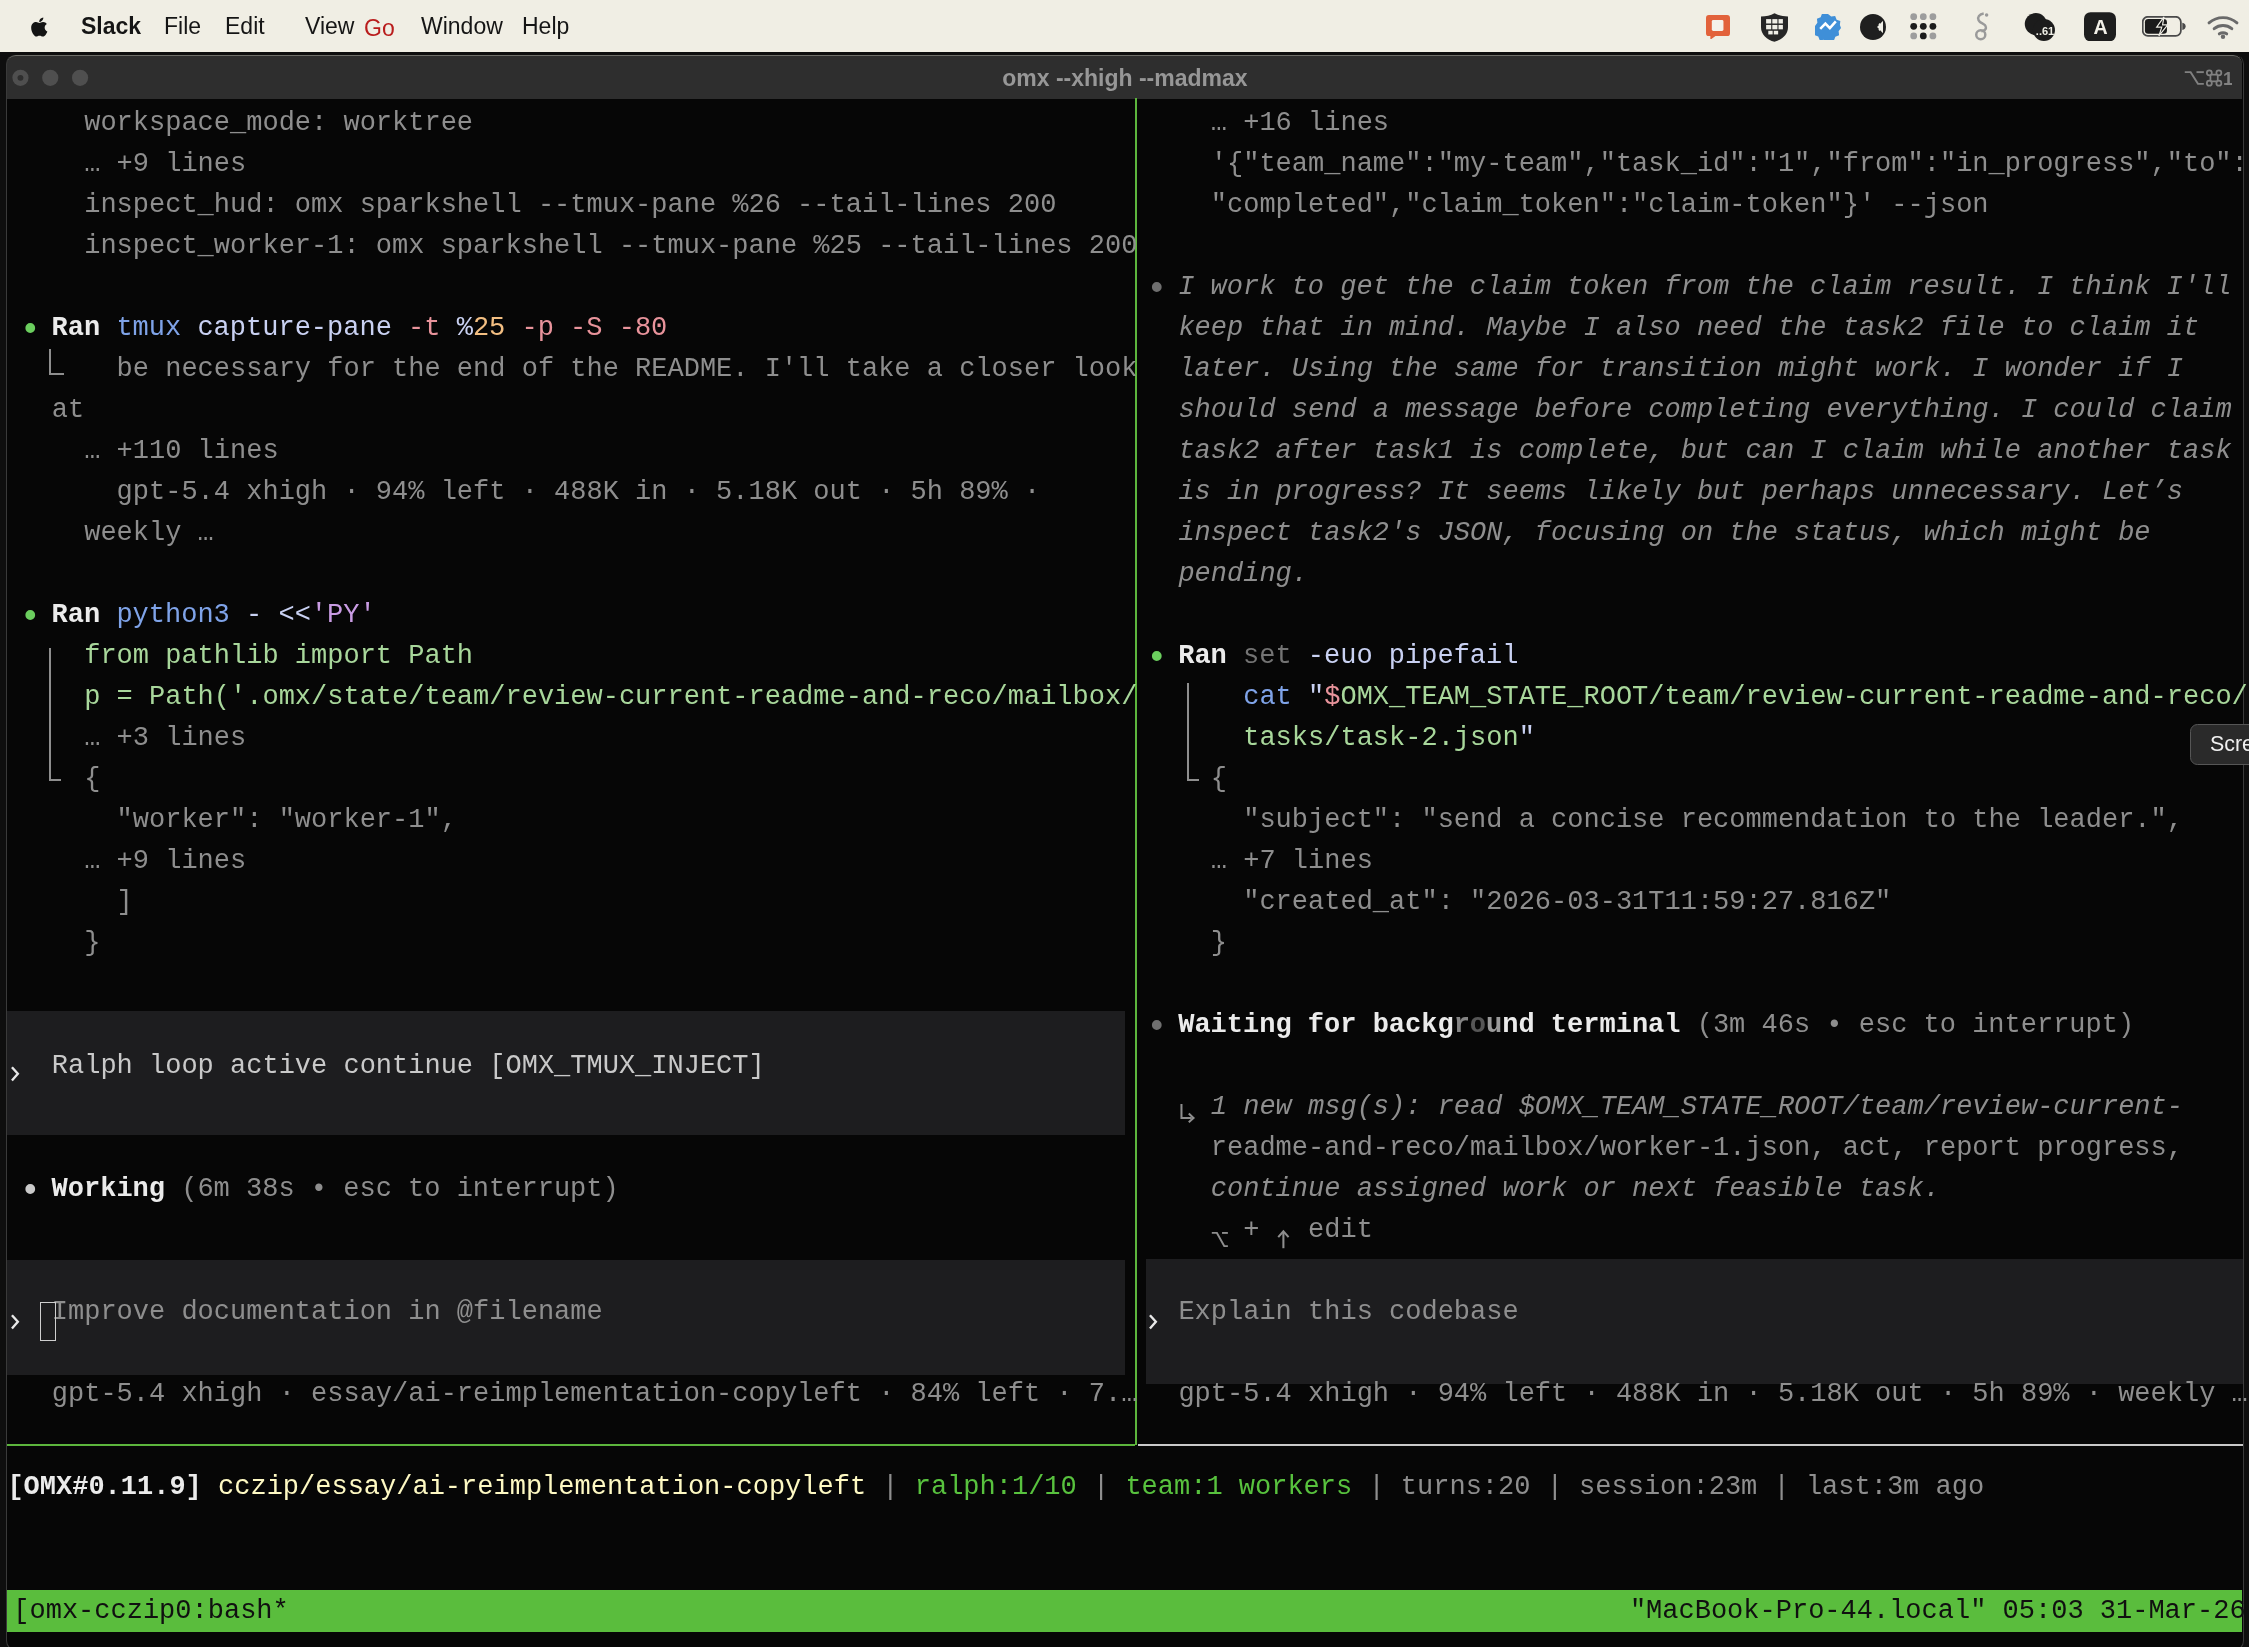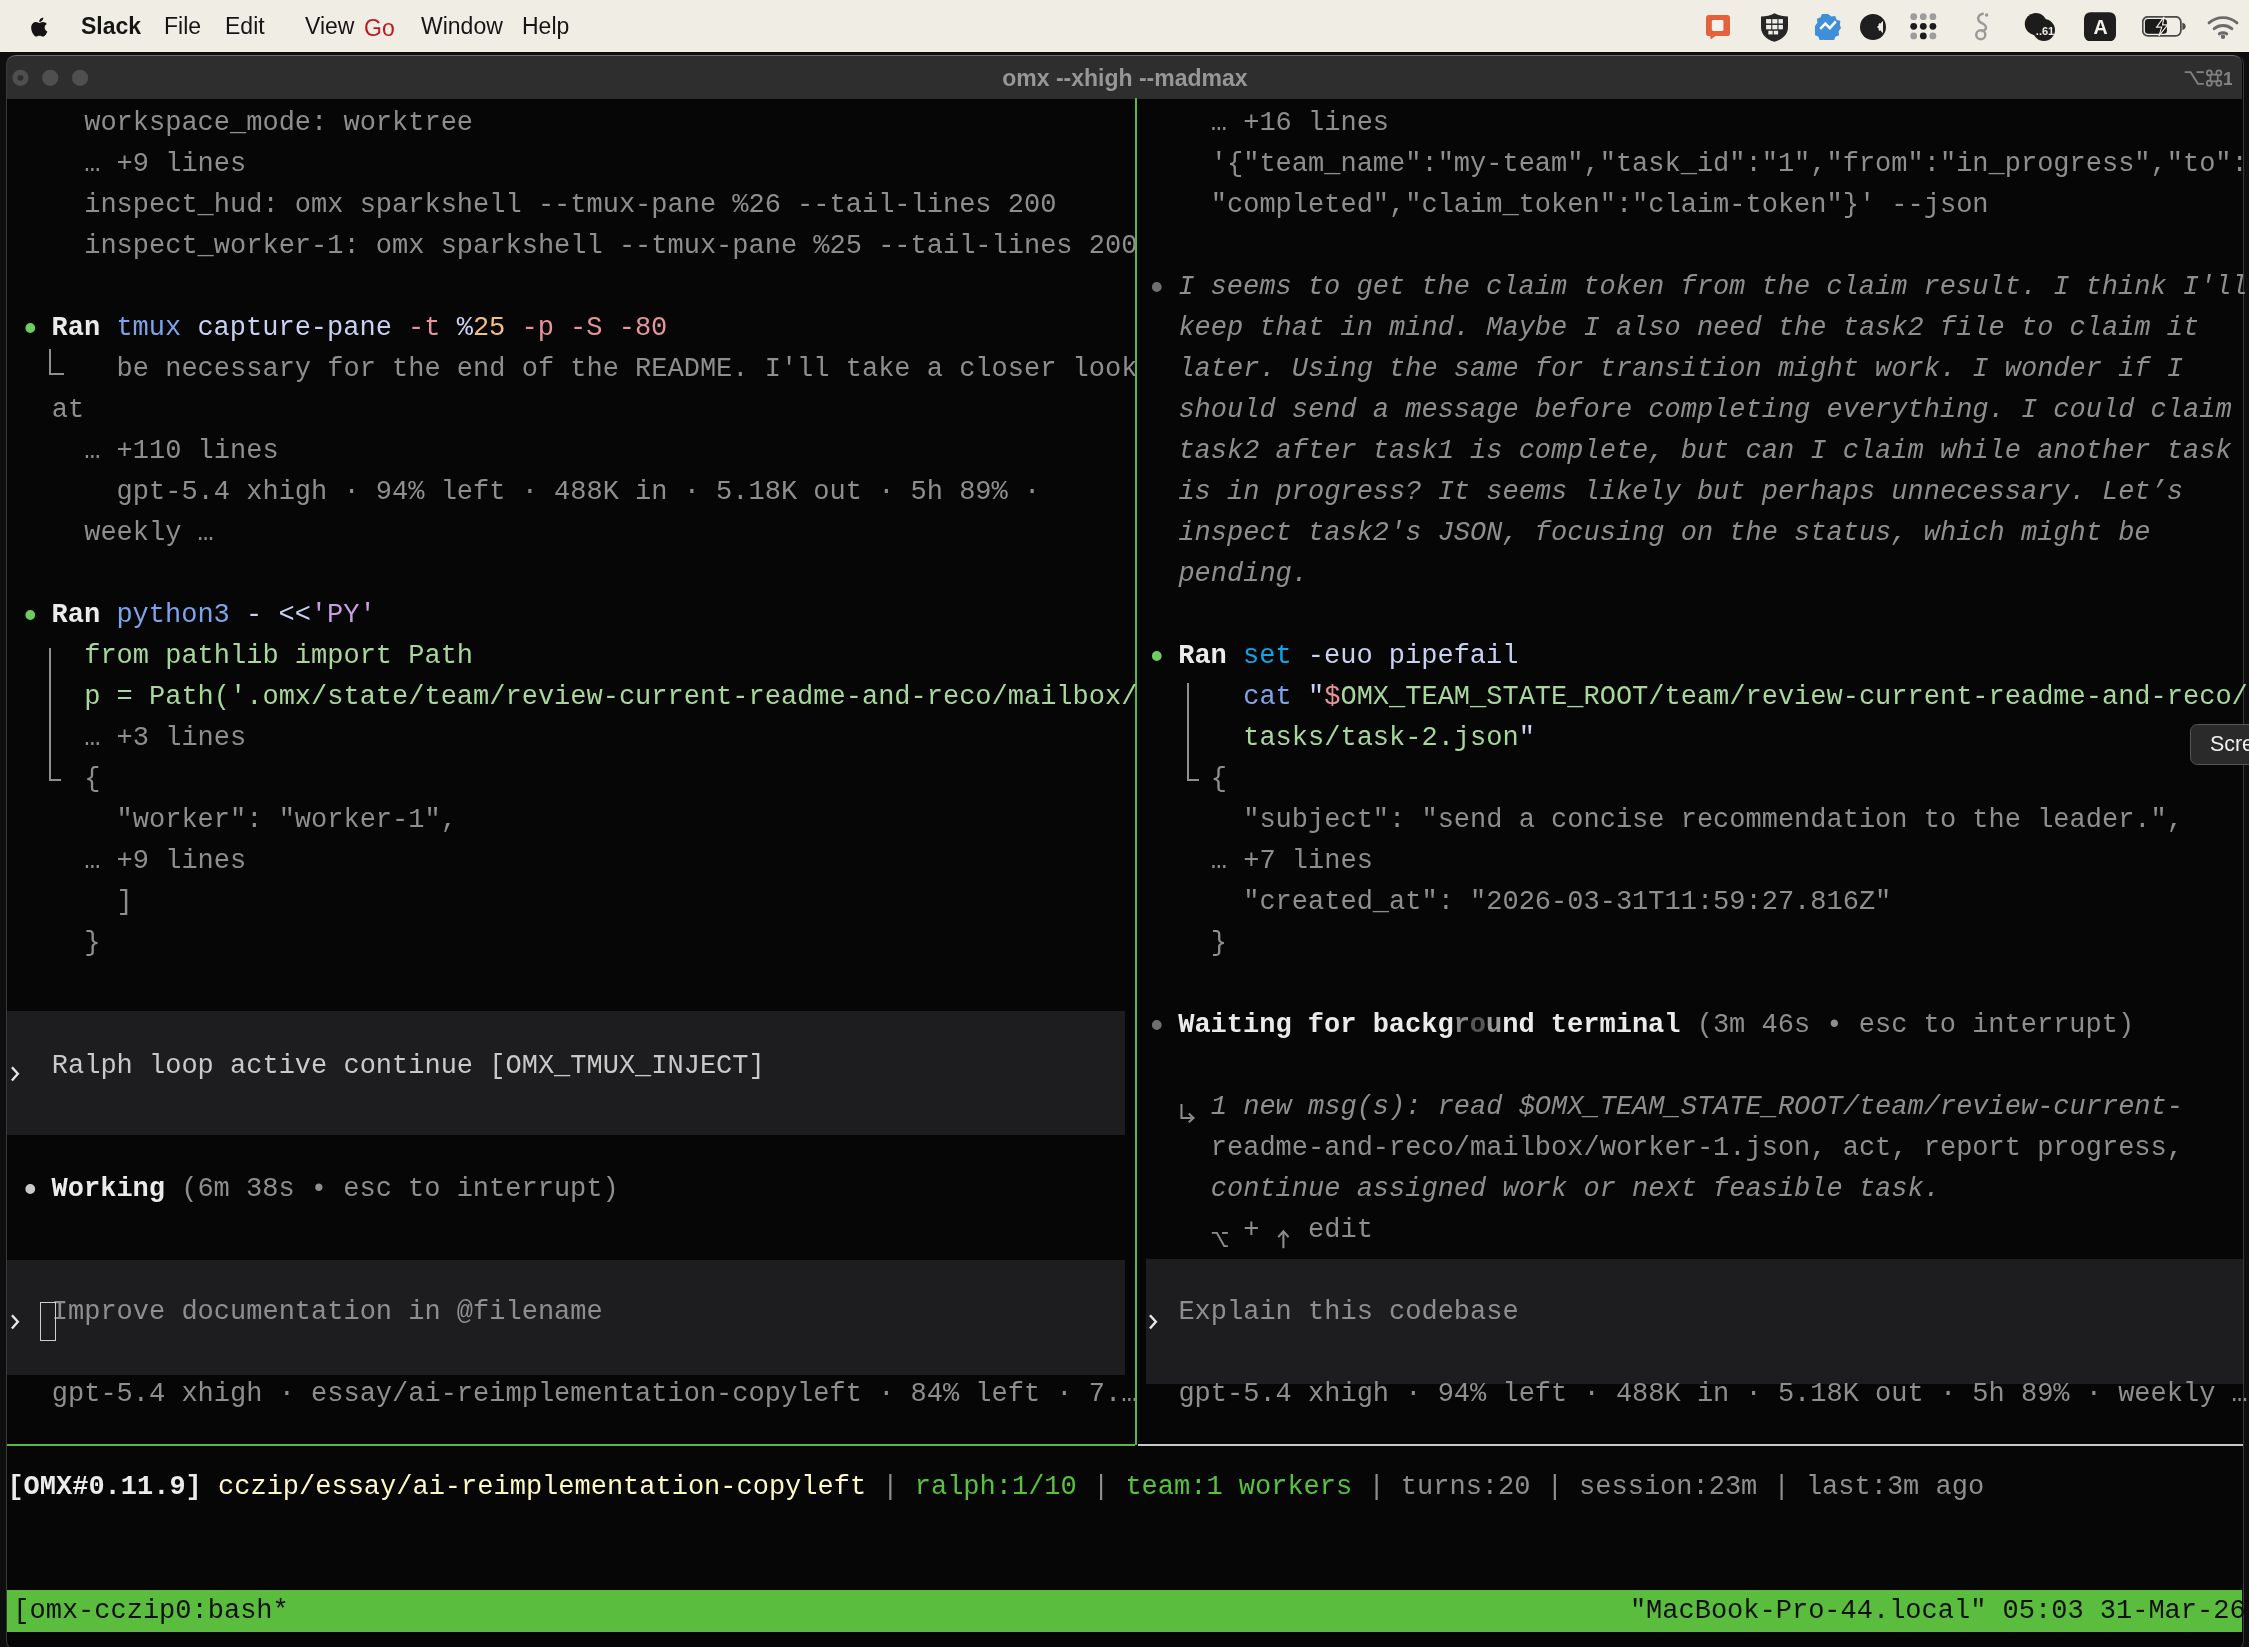--- a/index.html
+++ b/index.html
@@ -149,30 +149,30 @@
 <span style="display:inline-block;width:16px;font-size:36px;line-height:41px;vertical-align:bottom;position:relative;top:2.2px;color:#c9c9c9;">•</span> <span style="color:#ebebeb;font-weight:bold;">Working</span> (6m 38s • esc to interrupt)
 
 
   Improve documentation in @filename
 
   gpt-5.4 xhigh · essay/ai-reimplementation-copyleft · 84% left · 7.…</pre>
 <pre style="left:1146px;top:103px;">    … +16 lines
     '{"team_name":"my-team","task_id":"1","from":"in_progress","to":
     "completed","claim_token":"claim-token"}' --json
 
-<span style="display:inline-block;width:16px;font-size:36px;line-height:41px;vertical-align:bottom;position:relative;top:2.2px;color:#6f6f6f;">•</span> <span style="font-style:italic;">I seems to get the claim token from the claim result. I think I'll</span>
+<span style="display:inline-block;width:16px;font-size:36px;line-height:41px;vertical-align:bottom;position:relative;top:2.2px;color:#6f6f6f;">•</span> <span style="font-style:italic;">I work to get the claim token from the claim result. I think I'll</span>
   <span style="font-style:italic;">keep that in mind. Maybe I also need the task2 file to claim it</span>
   <span style="font-style:italic;">later. Using the same for transition might work. I wonder if I</span>
   <span style="font-style:italic;">should send a message before completing everything. I could claim</span>
   <span style="font-style:italic;">task2 after task1 is complete, but can I claim while another task</span>
   <span style="font-style:italic;">is in progress? It seems likely but perhaps unnecessary. Let’s</span>
   <span style="font-style:italic;">inspect task2's JSON, focusing on the status, which might be</span>
   <span style="font-style:italic;">pending.</span>
 
-<span style="display:inline-block;width:16px;font-size:36px;line-height:41px;vertical-align:bottom;position:relative;top:2.2px;color:#6bce5e;">•</span> <span style="color:#ebebeb;font-weight:bold;">Ran</span> <span style="color:#0ea5e9;">set</span> <span style="color:#c9d1f2;">-euo pipefail</span>
+<span style="display:inline-block;width:16px;font-size:36px;line-height:41px;vertical-align:bottom;position:relative;top:2.2px;color:#6bce5e;">•</span> <span style="color:#ebebeb;font-weight:bold;">Ran</span> <span style="color:#737373;">set</span> <span style="color:#c9d1f2;">-euo pipefail</span>
       <span style="color:#7fa3e8;">cat</span> <span style="color:#c9d1f2;">"</span><span style="color:#e8939b;">$</span><span style="color:#a8d79b;">OMX_TEAM_STATE_ROOT/team/review-current-readme-and-reco/</span>
       <span style="color:#a8d79b;">tasks/task-2.json</span><span style="color:#c9d1f2;">"</span>
     {
       "subject": "send a concise recommendation to the leader.",
     … +7 lines
       "created_at": "2026-03-31T11:59:27.816Z"
     }
 
 <span style="display:inline-block;width:16px;font-size:36px;line-height:41px;vertical-align:bottom;position:relative;top:2.2px;color:#6f6f6f;">•</span> <span style="color:#ebebeb;font-weight:bold;">Waiting for backg</span><span style="color:#ebebeb;font-weight:bold;opacity:.55;">r</span><span style="color:#ebebeb;font-weight:bold;opacity:.35;">o</span><span style="color:#ebebeb;font-weight:bold;opacity:.65;">u</span><span style="color:#ebebeb;font-weight:bold;">nd terminal</span> (3m 46s • esc to interrupt)
 

